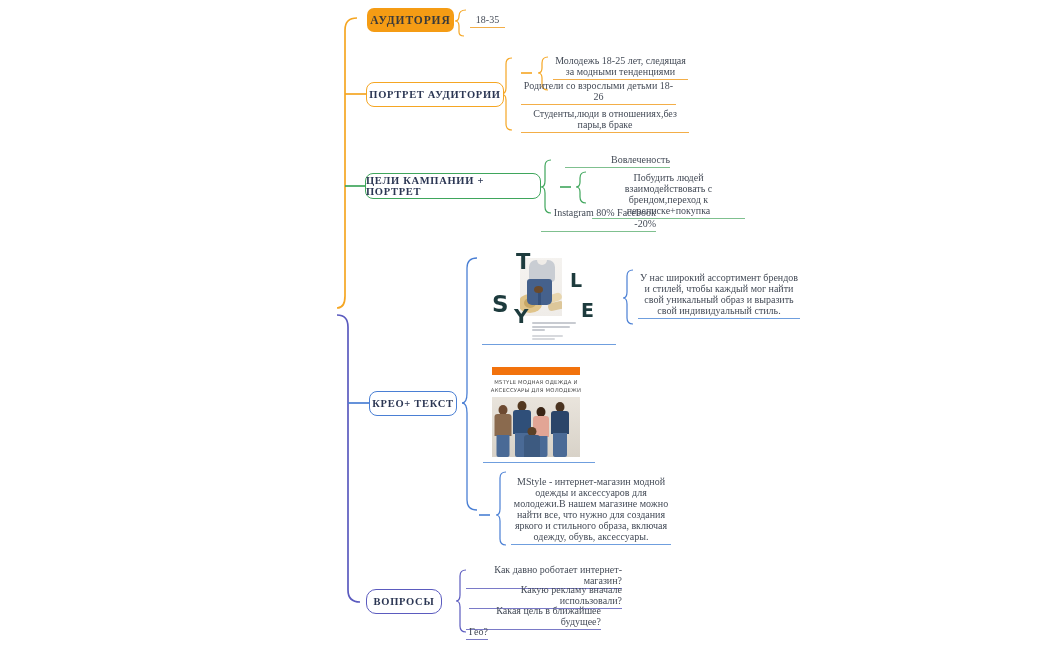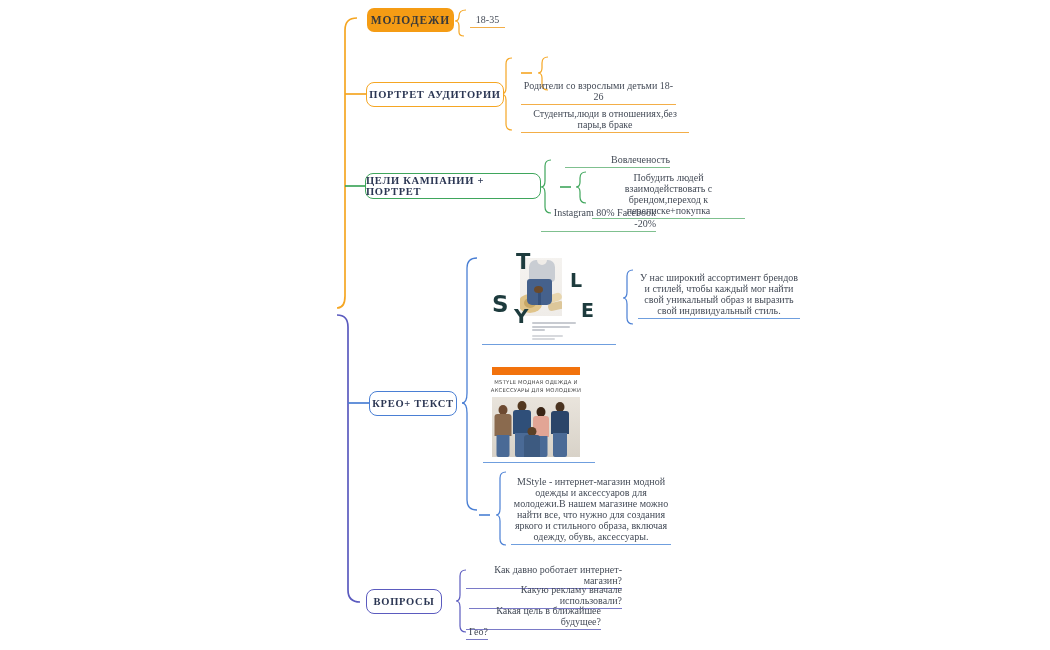--- a/index.html
+++ b/index.html
@@ -24,21 +24,21 @@
   .node-filled{
     background:#f59c14;color:#3a3a3a;border-radius:7px;
     font-size:11.5px;letter-spacing:.9px;
   }
   .node-outline{
     background:#ffffff;border-radius:8px;border:1.6px solid #f5a623;
     color:#2b3653;font-size:10.5px;letter-spacing:.7px;
   }
   .node-outline.green{border-color:#3fa65c;}
   .node-outline.blue{border-color:#4a7fd4;}
-  .node-outline.purple{border-color:#5b5bbf;}
+  .node-outline.purple{border-color:#5b5bbf;border-radius:10px;}
 
   
   .leaf{
     position:absolute;box-sizing:border-box;
     font-family:Liberation Serif, serif;
     font-size:10px;line-height:11px;color:#444b57;
     text-align:center;padding-bottom:2px;
   }
   .leaf.left{text-align:right;}
   .leaf .ul{display:block;height:1.3px;margin-top:2px;}
@@ -119,29 +119,33 @@
     <line x1="479" y1="515" x2="490" y2="515" stroke="#4a7fd4" stroke-width="1.6"></line>
     <path d="M506 472 Q500 472 500 478 L500 509 Q500 515 496 515 Q500 515 500 521 L500 539 Q500 545 506 545" fill="none" stroke="#4a7fd4" stroke-width="1.2"></path>
 
     <path d="M633 270 Q627 270 627 276 L627 292 Q627 298 623 298 Q627 298 627 304 L627 318 Q627 324 633 324" fill="none" stroke="#4a7fd4" stroke-width="1.2"></path>
 
     <path d="M466 570 Q460 570 460 576 L460 595 Q460 601 456 601 Q460 601 460 607 L460 626 Q460 632 466 632" fill="none" stroke="#5b5bbf" stroke-width="1.2"></path>
   </svg>
 
 
   <div class="node node-filled" style="left:367px;top:8px;width:87px;height:24px;">
-    <span>МОЛОДЕЖИ</span>
+    <span>АУДИТОРИЯ</span>
   </div>
   <div class="leaf" style="left:470px;top:14px;width:35px;">
     <span>18-35</span>
     <span class="ul orange"></span>
   </div>
 
   <div class="node node-outline" style="left:366px;top:82px;width:138px;height:25px;font-family:Liberation Serif, serif;">
     <span>ПОРТРЕТ АУДИТОРИИ</span>
+  </div>
+  <div class="leaf" style="left:553px;top:55px;width:135px;">
+    <span>Молодежь 18-25 лет, следящая за модными тенденциями</span>
+    <span class="ul orange"></span>
   </div>
   <div class="leaf" style="left:521px;top:80px;width:155px;">
     <span>Родители со взрослыми детьми 18-26</span>
     <span class="ul orange"></span>
   </div>
   <div class="leaf" style="left:521px;top:108px;width:168px;">
     <span>Студенты,люди в отношениях,без пары,в браке</span>
     <span class="ul orange"></span>
   </div>
 

